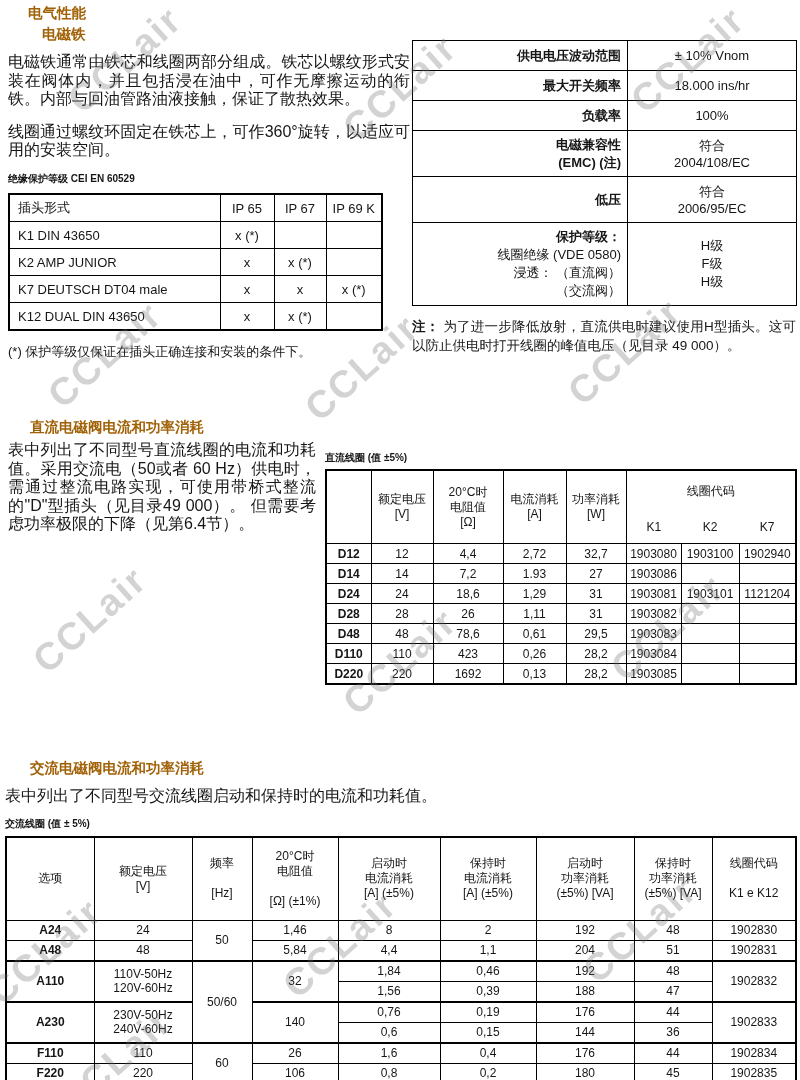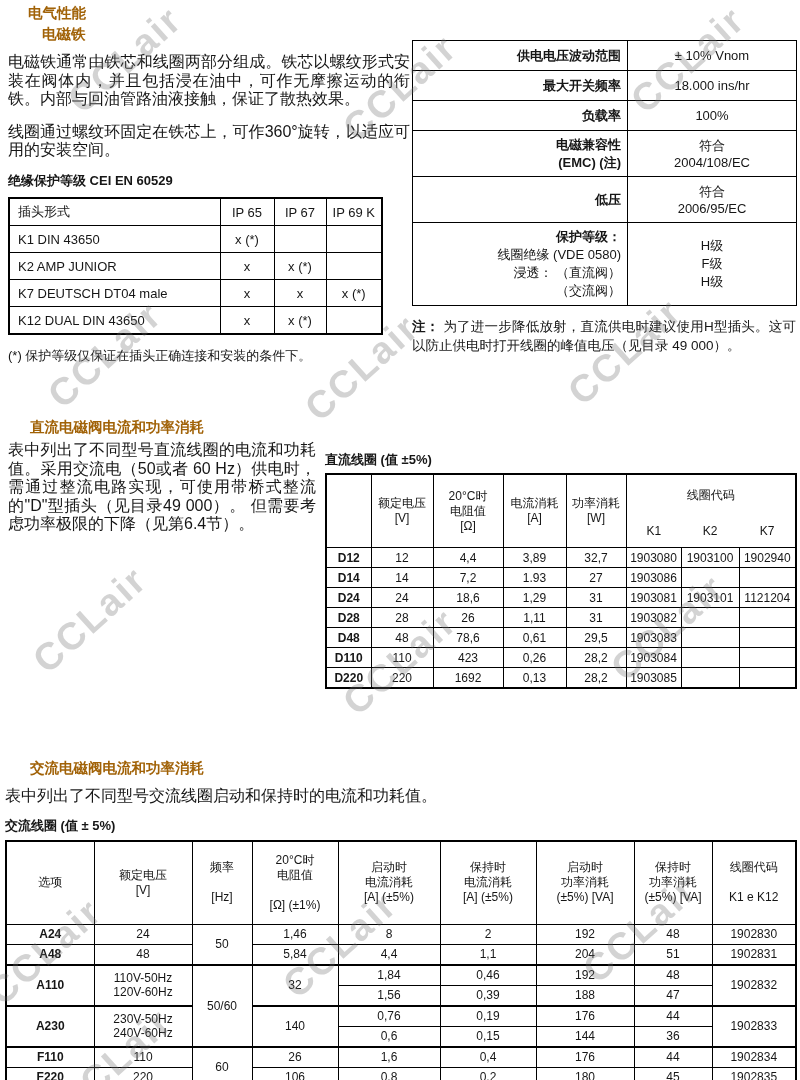--- a/index.html
+++ b/index.html
@@ -6,21 +6,21 @@
   body{
     width:800px;height:1080px;position:relative;overflow:hidden;
     background:#ffffff;color:#161616;
     font-family:"Liberation Sans","DejaVu Sans",sans-serif;
   }
   .abs{position:absolute;}
   .pre{white-space:pre-line;}
   .b{font-weight:bold;}
   .sec-title{font-size:14.5px;font-weight:bold;color:#a16207;}
   .para{font-size:16px;line-height:18.5px;text-align:justify;}
-  .tbl-title{font-size:13px;font-weight:bold;}
+  .tbl-title{font-size:10px;font-weight:bold;}
 
   table{border-collapse:collapse;table-layout:fixed;}
   td,th{border:1px solid #000;font-size:12px;font-weight:normal;
         text-align:center;vertical-align:middle;padding:0 2px;overflow:hidden;}
   .left{text-align:left;padding-left:8px;}
 
   
   .tbl-ip{width:373px;border:2px solid #000;margin-top:7px;}
   .tbl-ip td,.tbl-ip th{height:26px;font-size:13px;}
   
@@ -209,21 +209,21 @@
         <th class="sub">K1</th>
         <th class="sub">K2</th>
         <th class="sub">K7</th>
       </tr>
     </thead>
     <tbody>
       <tr>
         <td class="b">D12</td>
         <td>12</td>
         <td>4,4</td>
-        <td>3,89</td>
+        <td>2,72</td>
         <td>32,7</td>
         <td>1903080</td>
         <td>1903100</td>
         <td>1902940</td>
       </tr>
       <tr>
         <td class="b">D14</td>
         <td>14</td>
         <td>7,2</td>
         <td>1.93</td>

